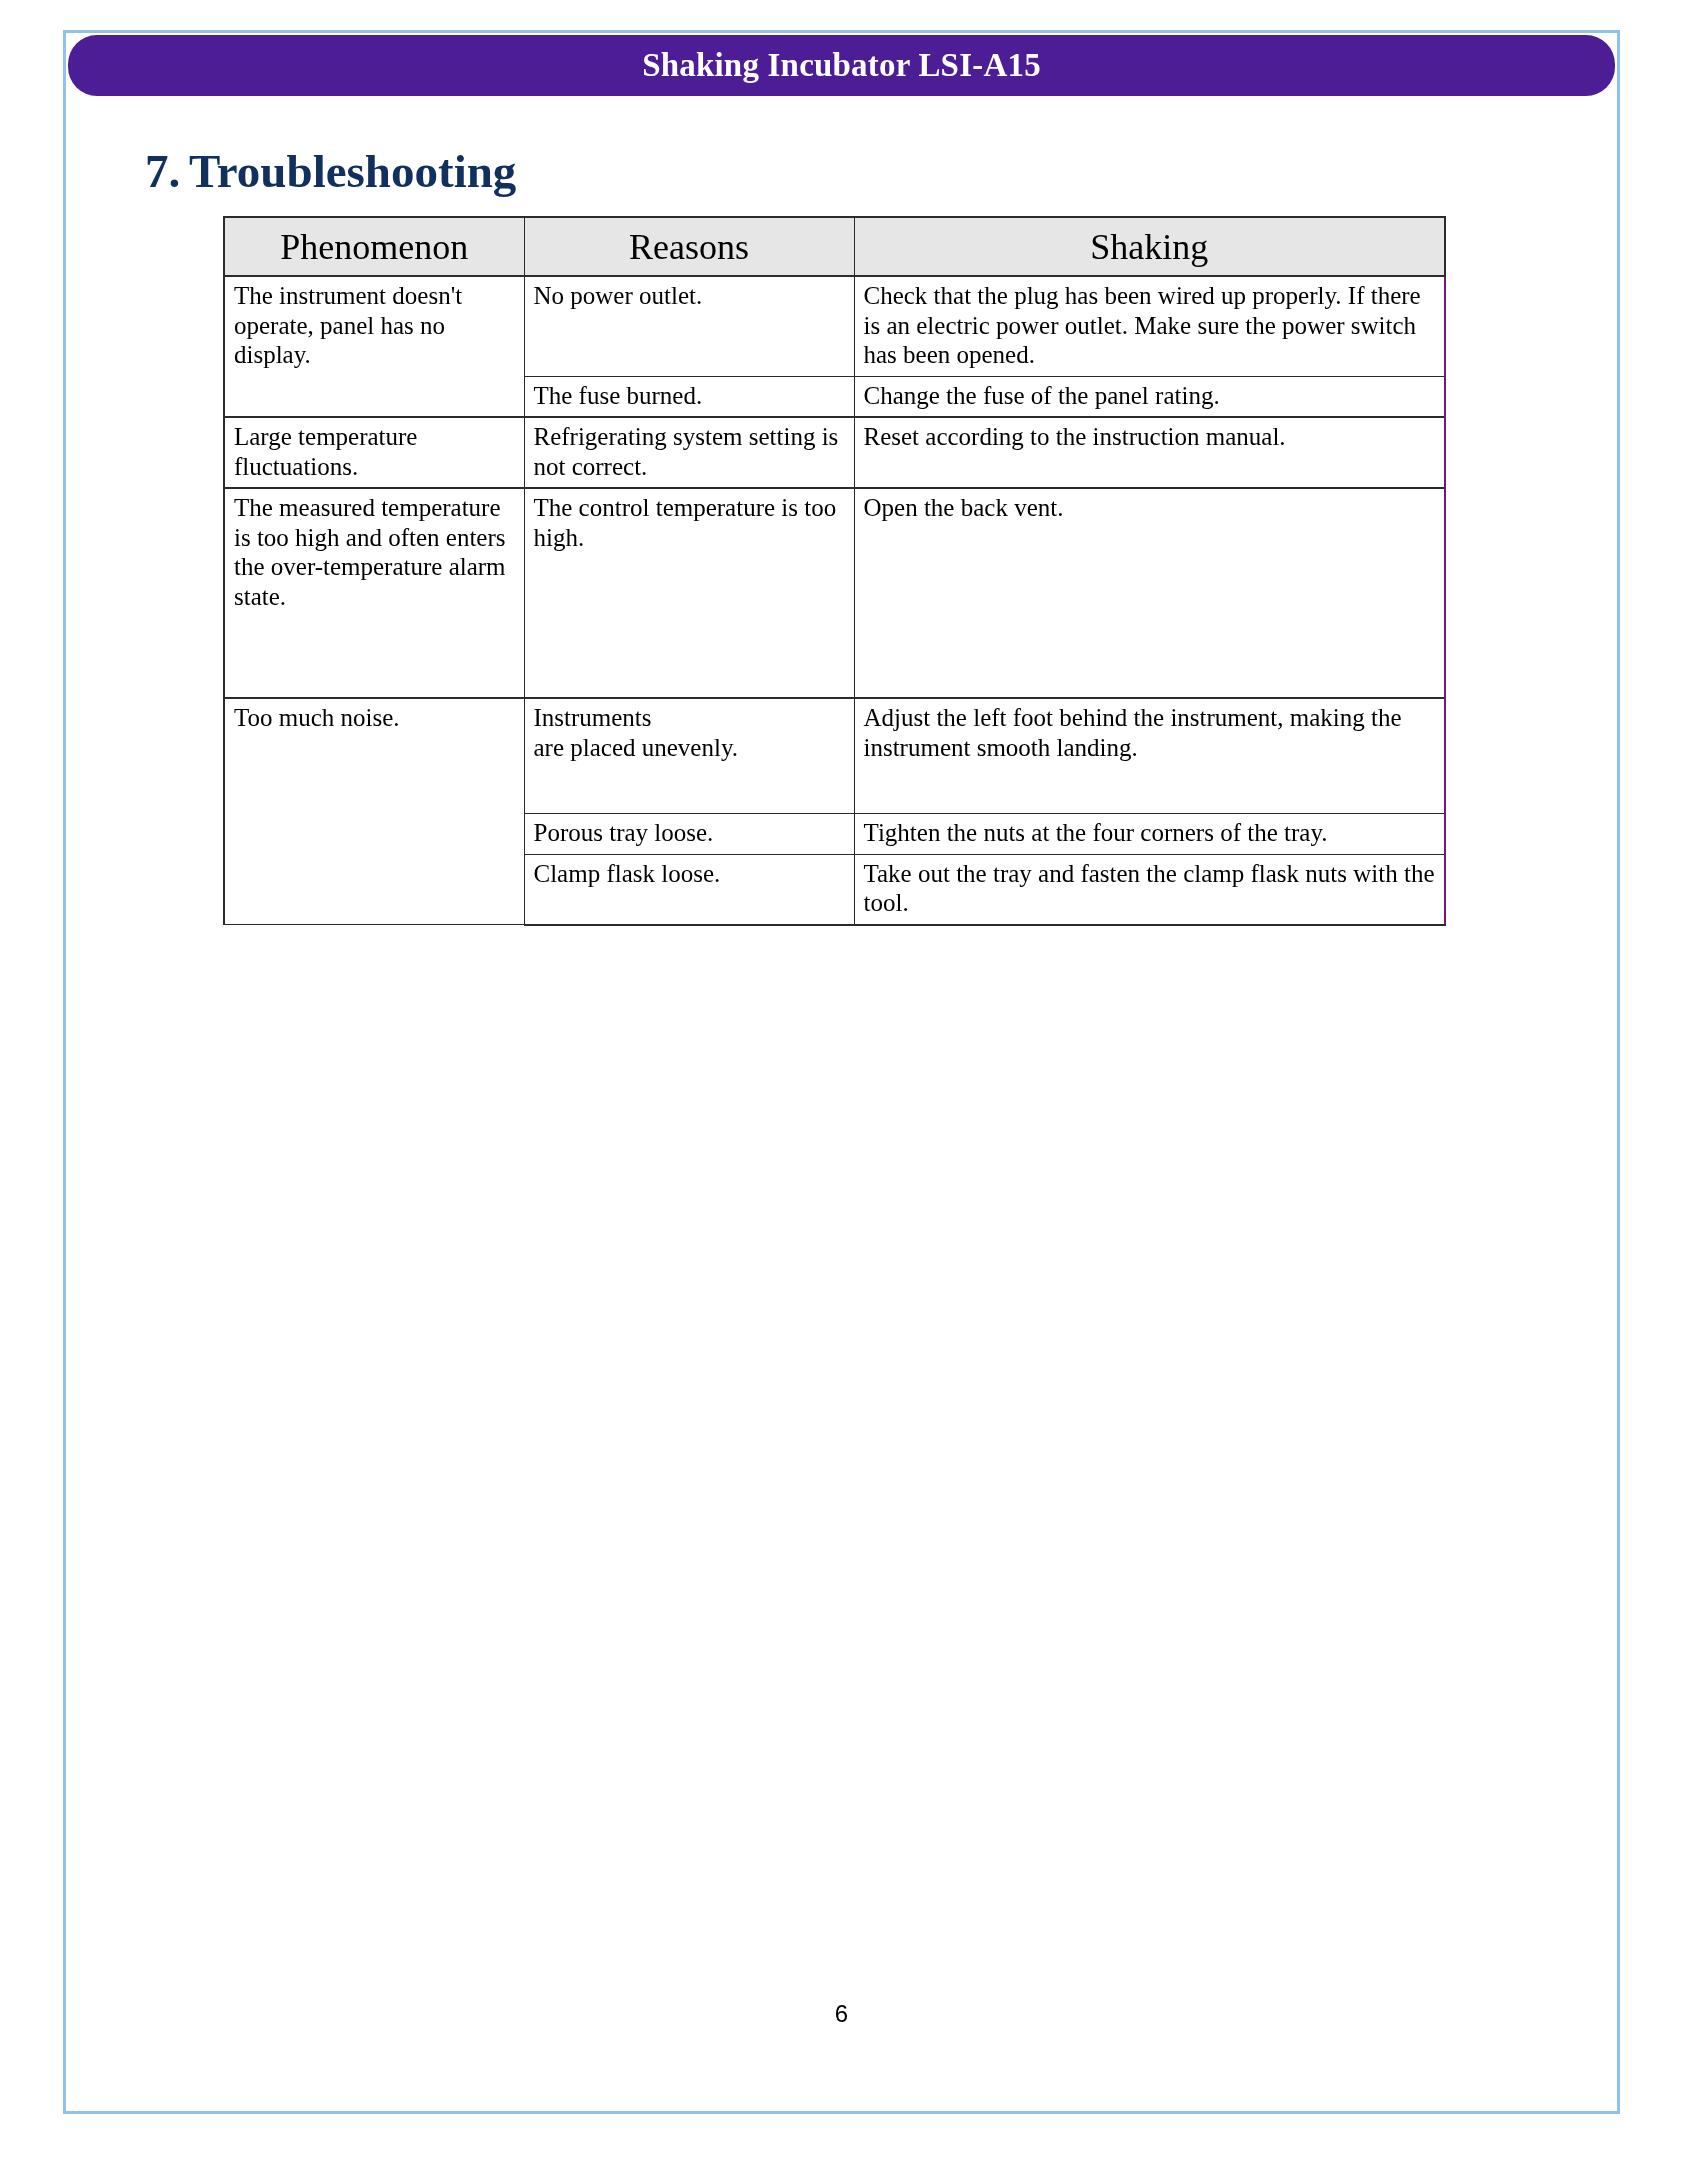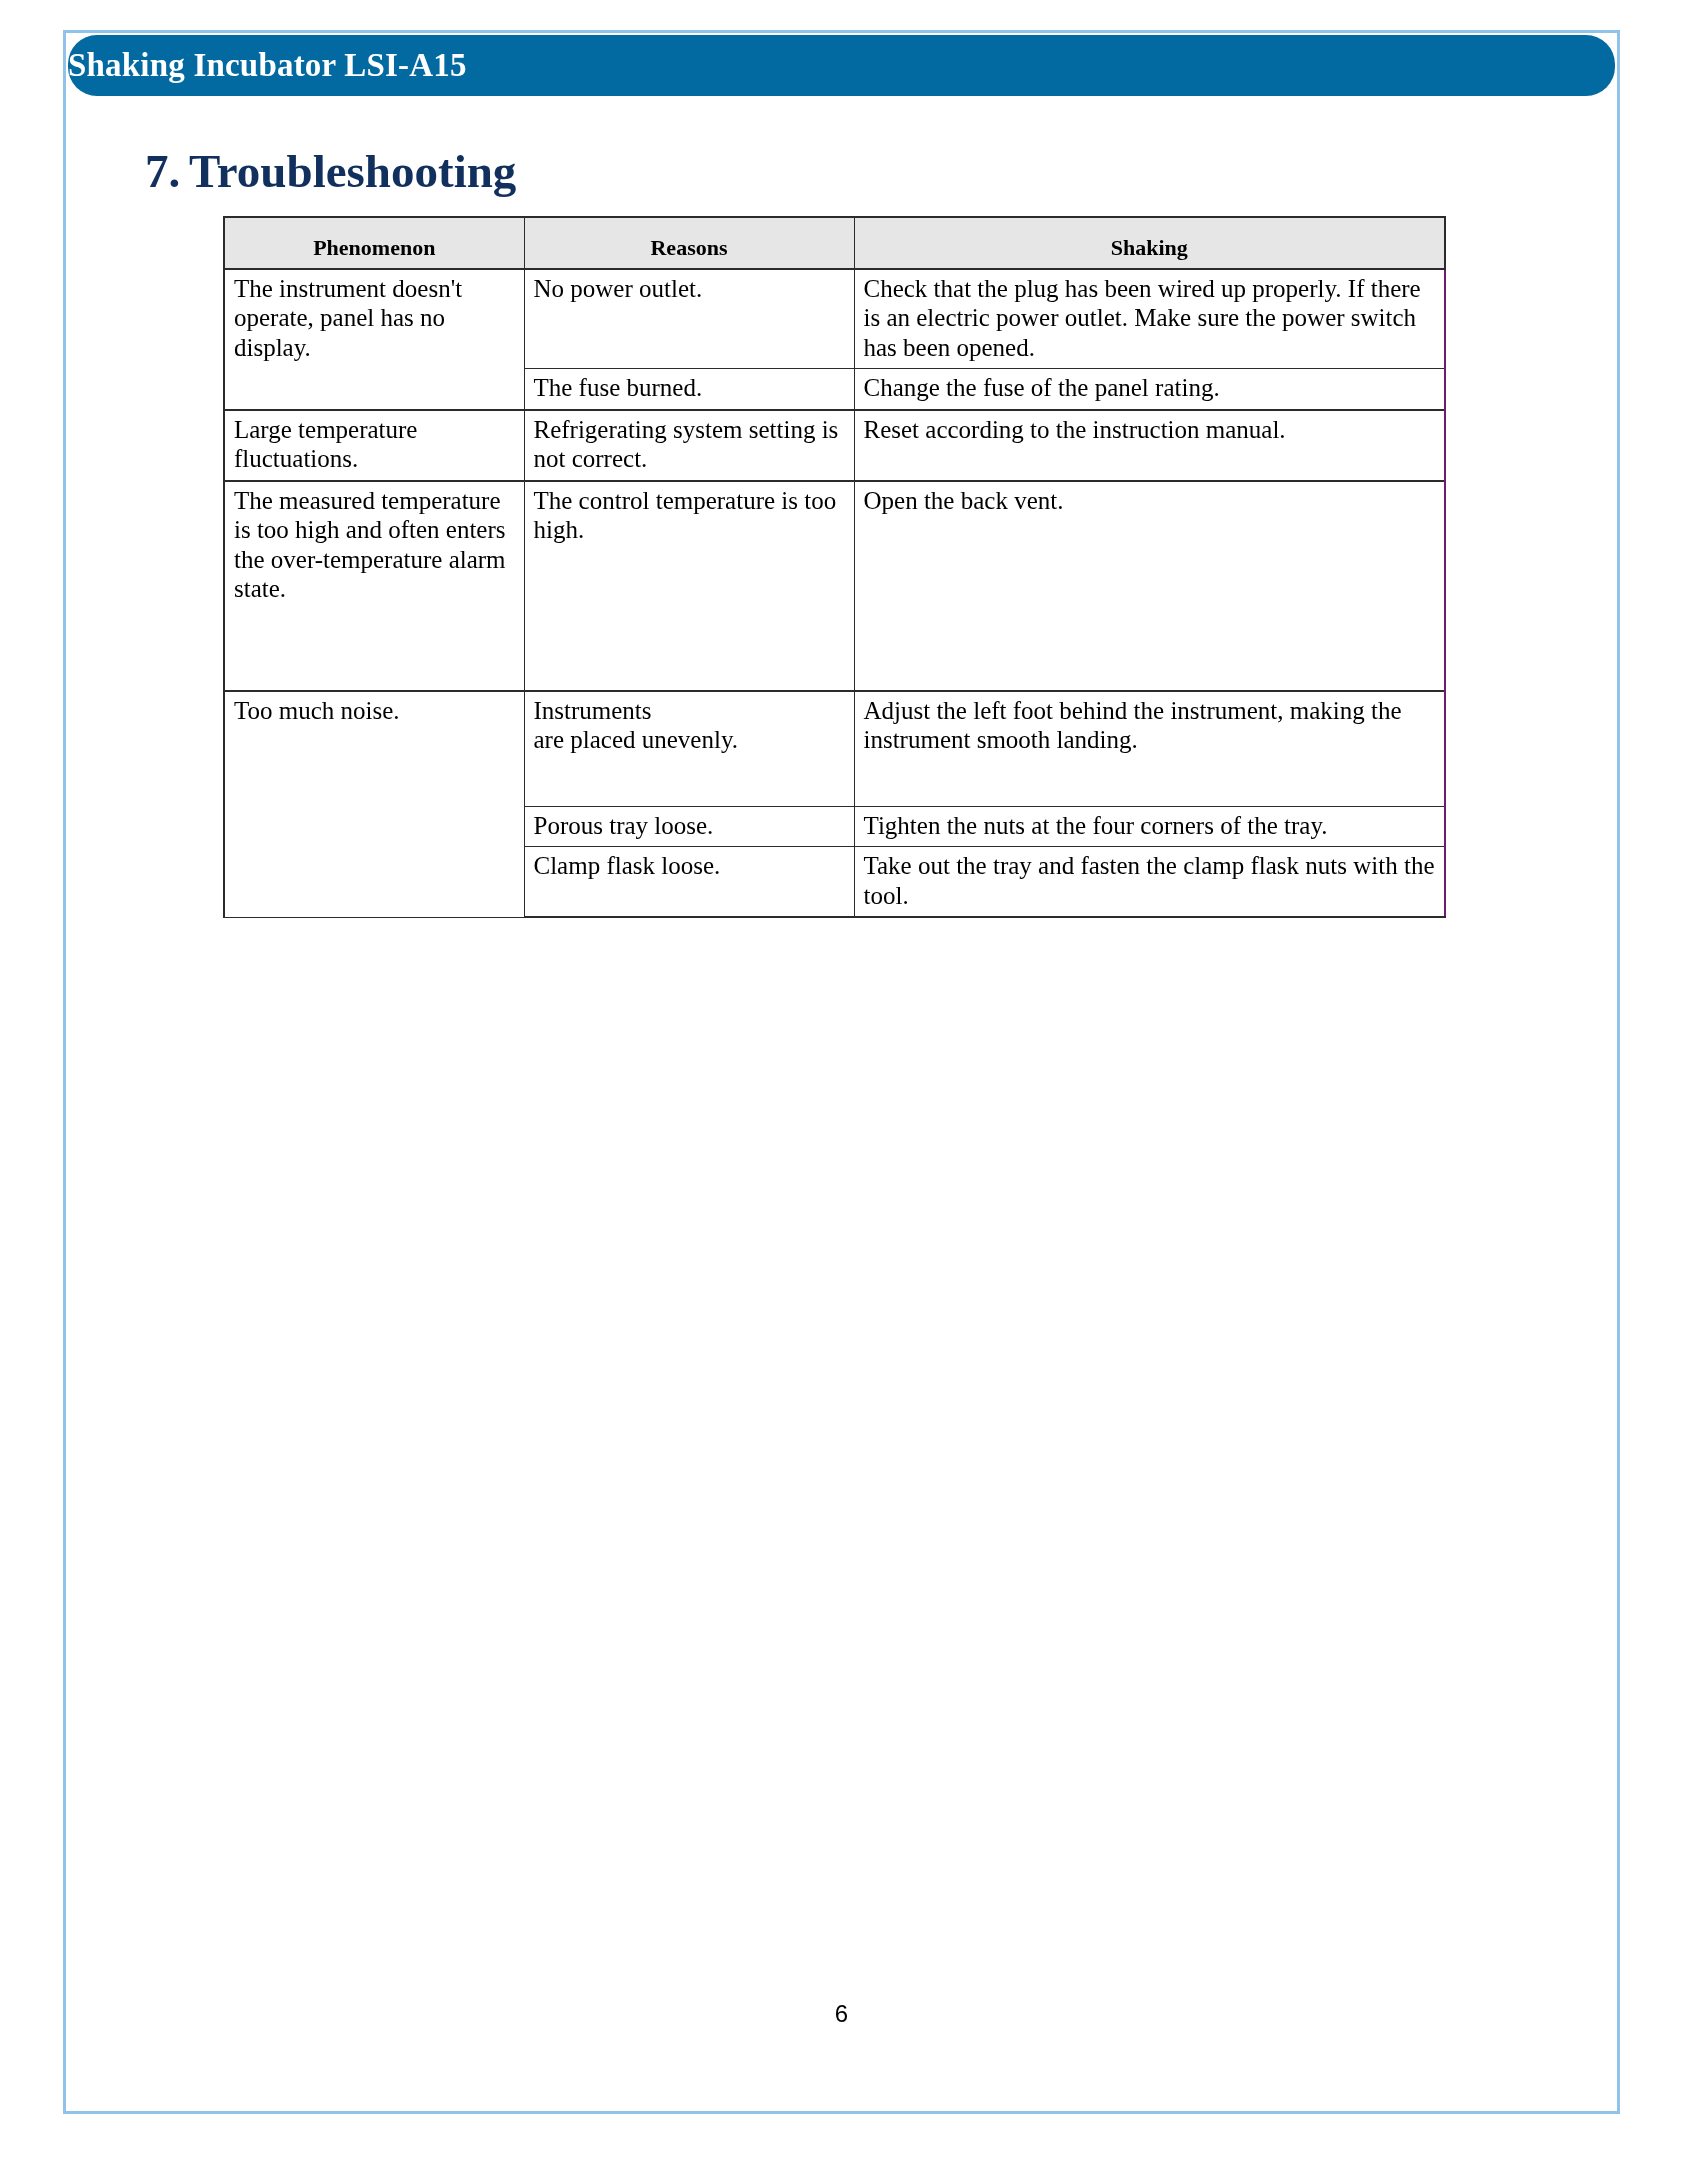--- a/index.html
+++ b/index.html
@@ -36,24 +36,24 @@
     box-sizing: border-box;
   }
 
   
   .banner {
     position: absolute;
     left: 0;
     top: 0;
     right: 0;
     height: 61px;
-    background: #0369a1;
+    background: #4c1d95;
     display: flex;
     align-items: center;
-    justify-content: flex-start;
+    justify-content: center;
     border-radius: 29px;
   }
   .banner-title {
     color: #ffffff;
     font-family: "Liberation Serif", "DejaVu Serif", serif;
     font-size: 33px;
     font-weight: bold;
     letter-spacing: 0.2px;
     line-height: 1;
   }
@@ -97,23 +97,23 @@
   table.ts th,
   table.ts td {
     border: 1px solid #2b2b2b;
     padding: 4px 9px 6px 9px;
     vertical-align: top;
     text-align: left;
   }
   table.ts thead th {
     background: #e6e6e6;
     text-align: center;
-    font-weight: bold;
-    font-size: 22px;
-    padding: 17px 9px 7px 9px;
+    font-weight: normal;
+    font-size: 36px;
+    padding: 8px 9px 7px 9px;
     border-bottom: 2px solid #2b2b2b;
     border-top: 2px solid #2b2b2b;
   }
   table.ts td.first-col  { border-left: 2px solid #2b2b2b; }
   table.ts td.last-col   { border-right: 2px solid #701a75; }
   table.ts th.first-col  { border-left: 2px solid #2b2b2b; }
   table.ts th.last-col   { border-right: 2px solid #2b2b2b; }
   table.ts tr.group-start > td { border-top: 2px solid #2b2b2b; }
   table.ts tr.last-row > td { border-bottom: 2px solid #2b2b2b; }
 

